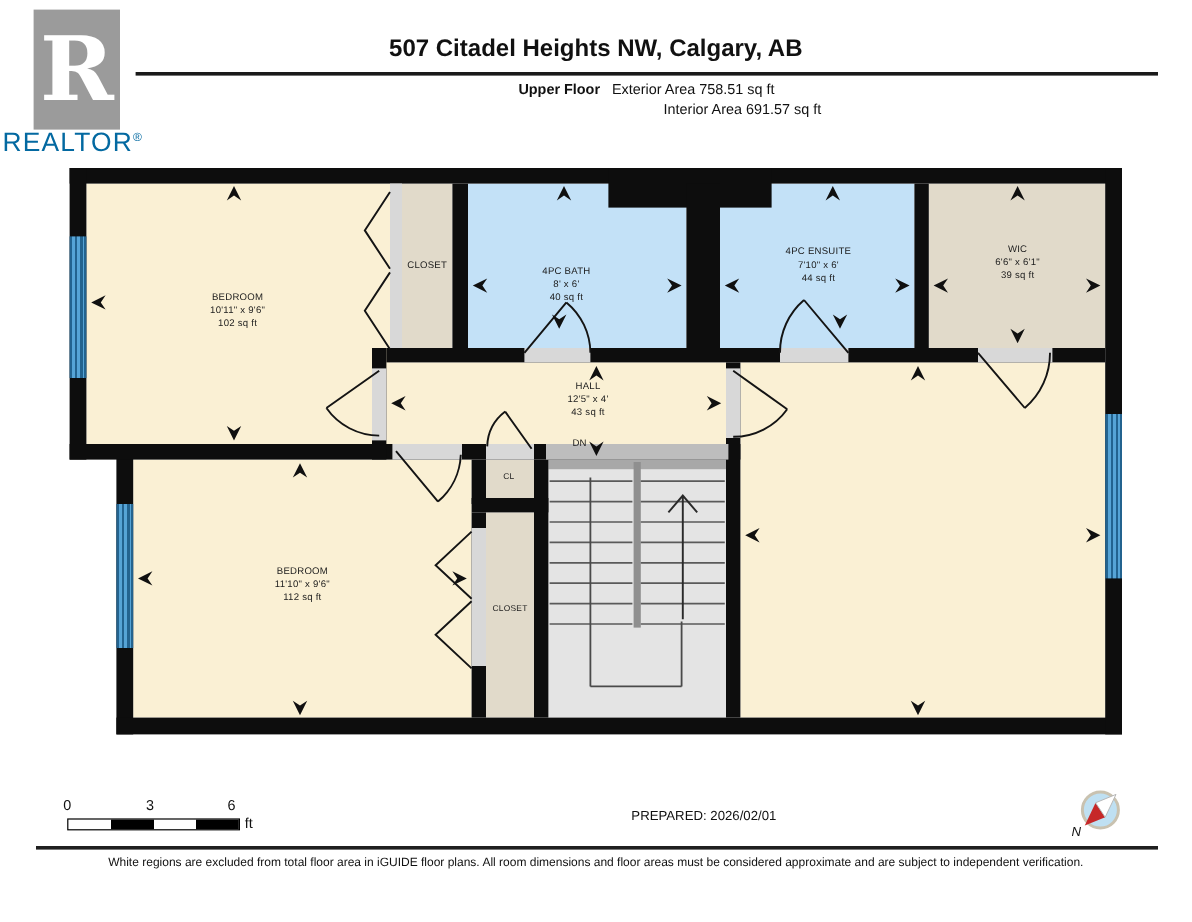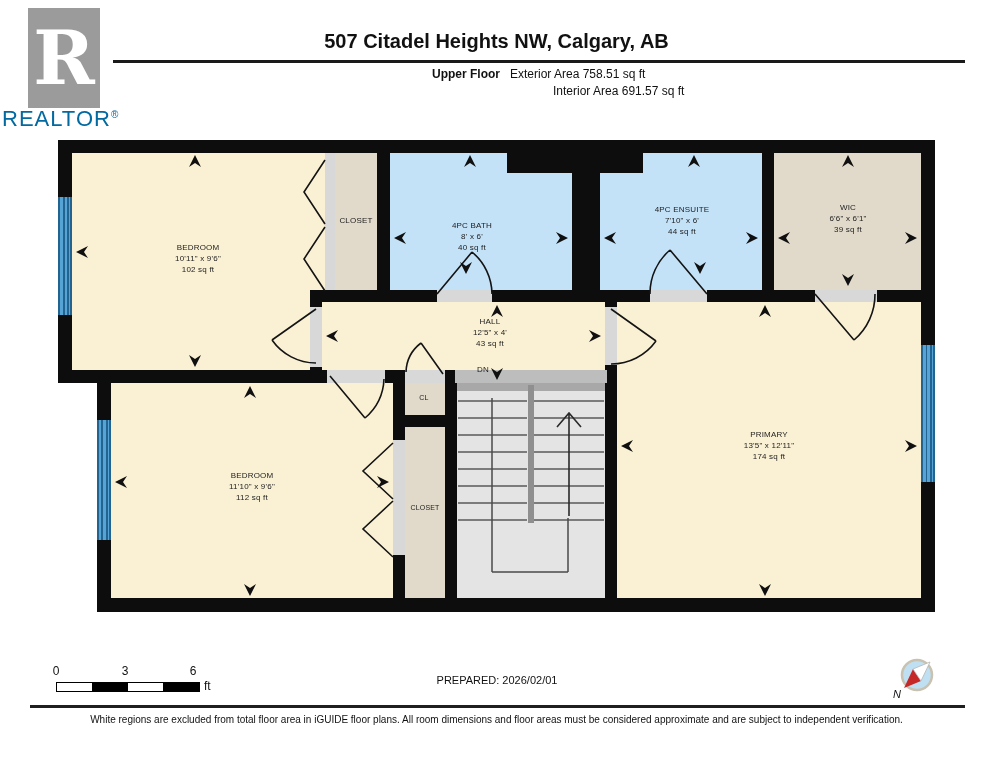--- a/index.html
+++ b/index.html
@@ -31,21 +31,21 @@
   #hrule{position:absolute;left:113px;top:60px;width:852px;height:3px;background:#1a1a1a;z-index:1;}
   #floorlbl{position:absolute;left:330px;top:67px;width:170px;text-align:right;font-size:12px;
             font-weight:bold;}
   #extarea{position:absolute;left:510px;top:67px;font-size:12px;}
   #intarea{position:absolute;left:510px;top:84px;font-size:12px;margin-left:43px;}
   
   .tick{position:absolute;top:664px;width:14px;text-align:center;font-size:12px;}
   #scalebar{position:absolute;left:56px;top:682px;width:142px;height:8px;border:1px solid #000;
             background:linear-gradient(90deg,#fff 0 25%,#000 25% 50%,#fff 50% 75%,#000 75% 100%);}
   #scaleunit{position:absolute;left:204px;top:679px;font-size:12px;}
-  #prepared{position:absolute;left:347px;top:674px;width:300px;text-align:center;font-size:11px;}
+  #prepared{position:absolute;left:347px;top:674px;width:300px;text-align:right;font-size:11px;}
   #sep{position:absolute;left:30px;top:705px;width:935px;height:3px;background:#1f1f1f;}
   #disclaimer{position:absolute;left:0;top:714px;width:100%;text-align:center;font-size:10px;color:#111;}
   #compass{position:absolute;left:899px;top:657px;width:36px;height:36px;z-index:2;}
   #north{position:absolute;left:893px;top:688px;font-size:11px;font-style:italic;}
 </style>
 </head>
 <body>
 
 <div id="page">
 
@@ -193,25 +193,20 @@
     <span class="nm">CL</span>
   </div>
   <div class="lbl" style="left:385px;top:502px;width:80px;font-size:7px;">
     <span class="nm">CLOSET</span>
   </div>
   <div class="lbl" style="left:192px;top:470px;width:120px;">
     <span class="nm">BEDROOM</span>
     <span class="nm">11'10" x 9'6"</span>
     <span class="nm">112 sq ft</span>
   </div>
-  <div class="lbl" style="left:709px;top:429px;width:120px;">
-    <span class="nm">PRIMARY</span>
-    <span class="nm">13'5" x 12'11"</span>
-    <span class="nm">174 sq ft</span>
-  </div>
 
   <div class="tick" style="left:49px;">0</div>
   <div class="tick" style="left:118px;">3</div>
   <div class="tick" style="left:186px;">6</div>
   <div id="scalebar"></div>
   <div id="scaleunit">ft</div>
   <div id="prepared">PREPARED: 2026/02/01</div>
   <svg id="compass" width="36" height="36" viewBox="0 0 36 36">
     <circle cx="18" cy="18" r="15" fill="#bfe0f2" stroke="#c9c2b0" stroke-width="2.5"></circle>
     <polygon points="5,31 22,24 14,12" fill="#c62828"></polygon>

